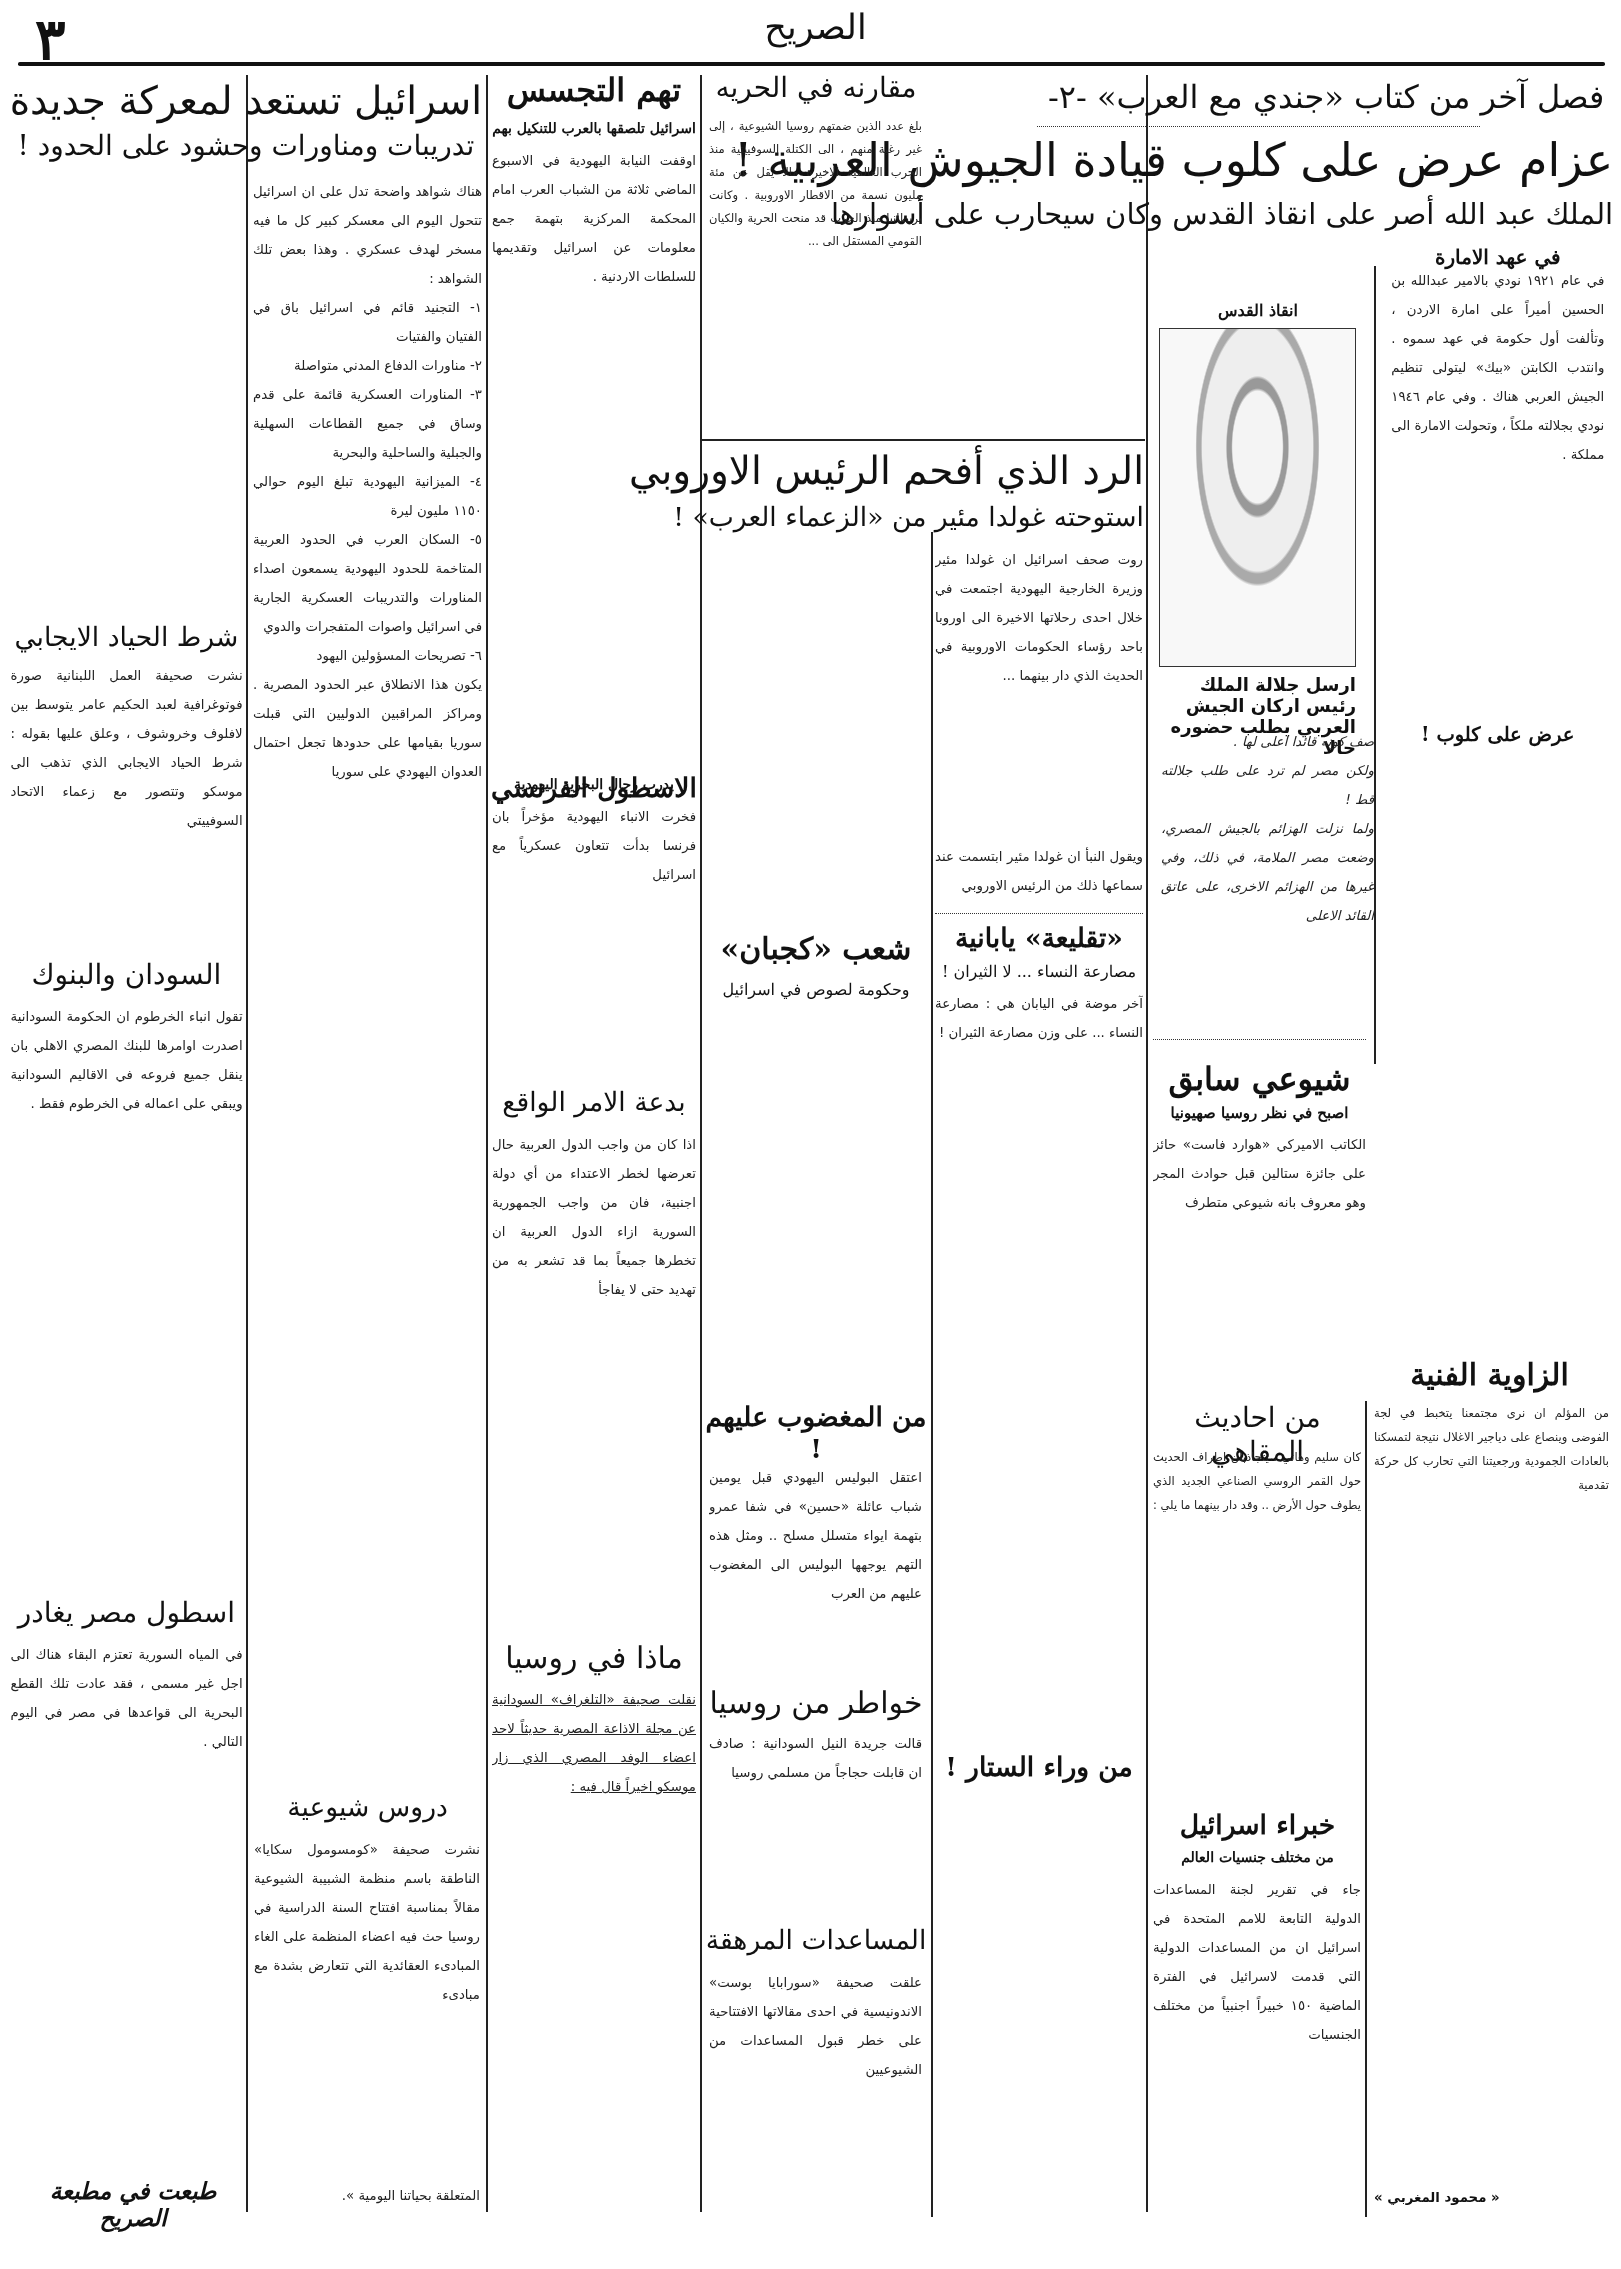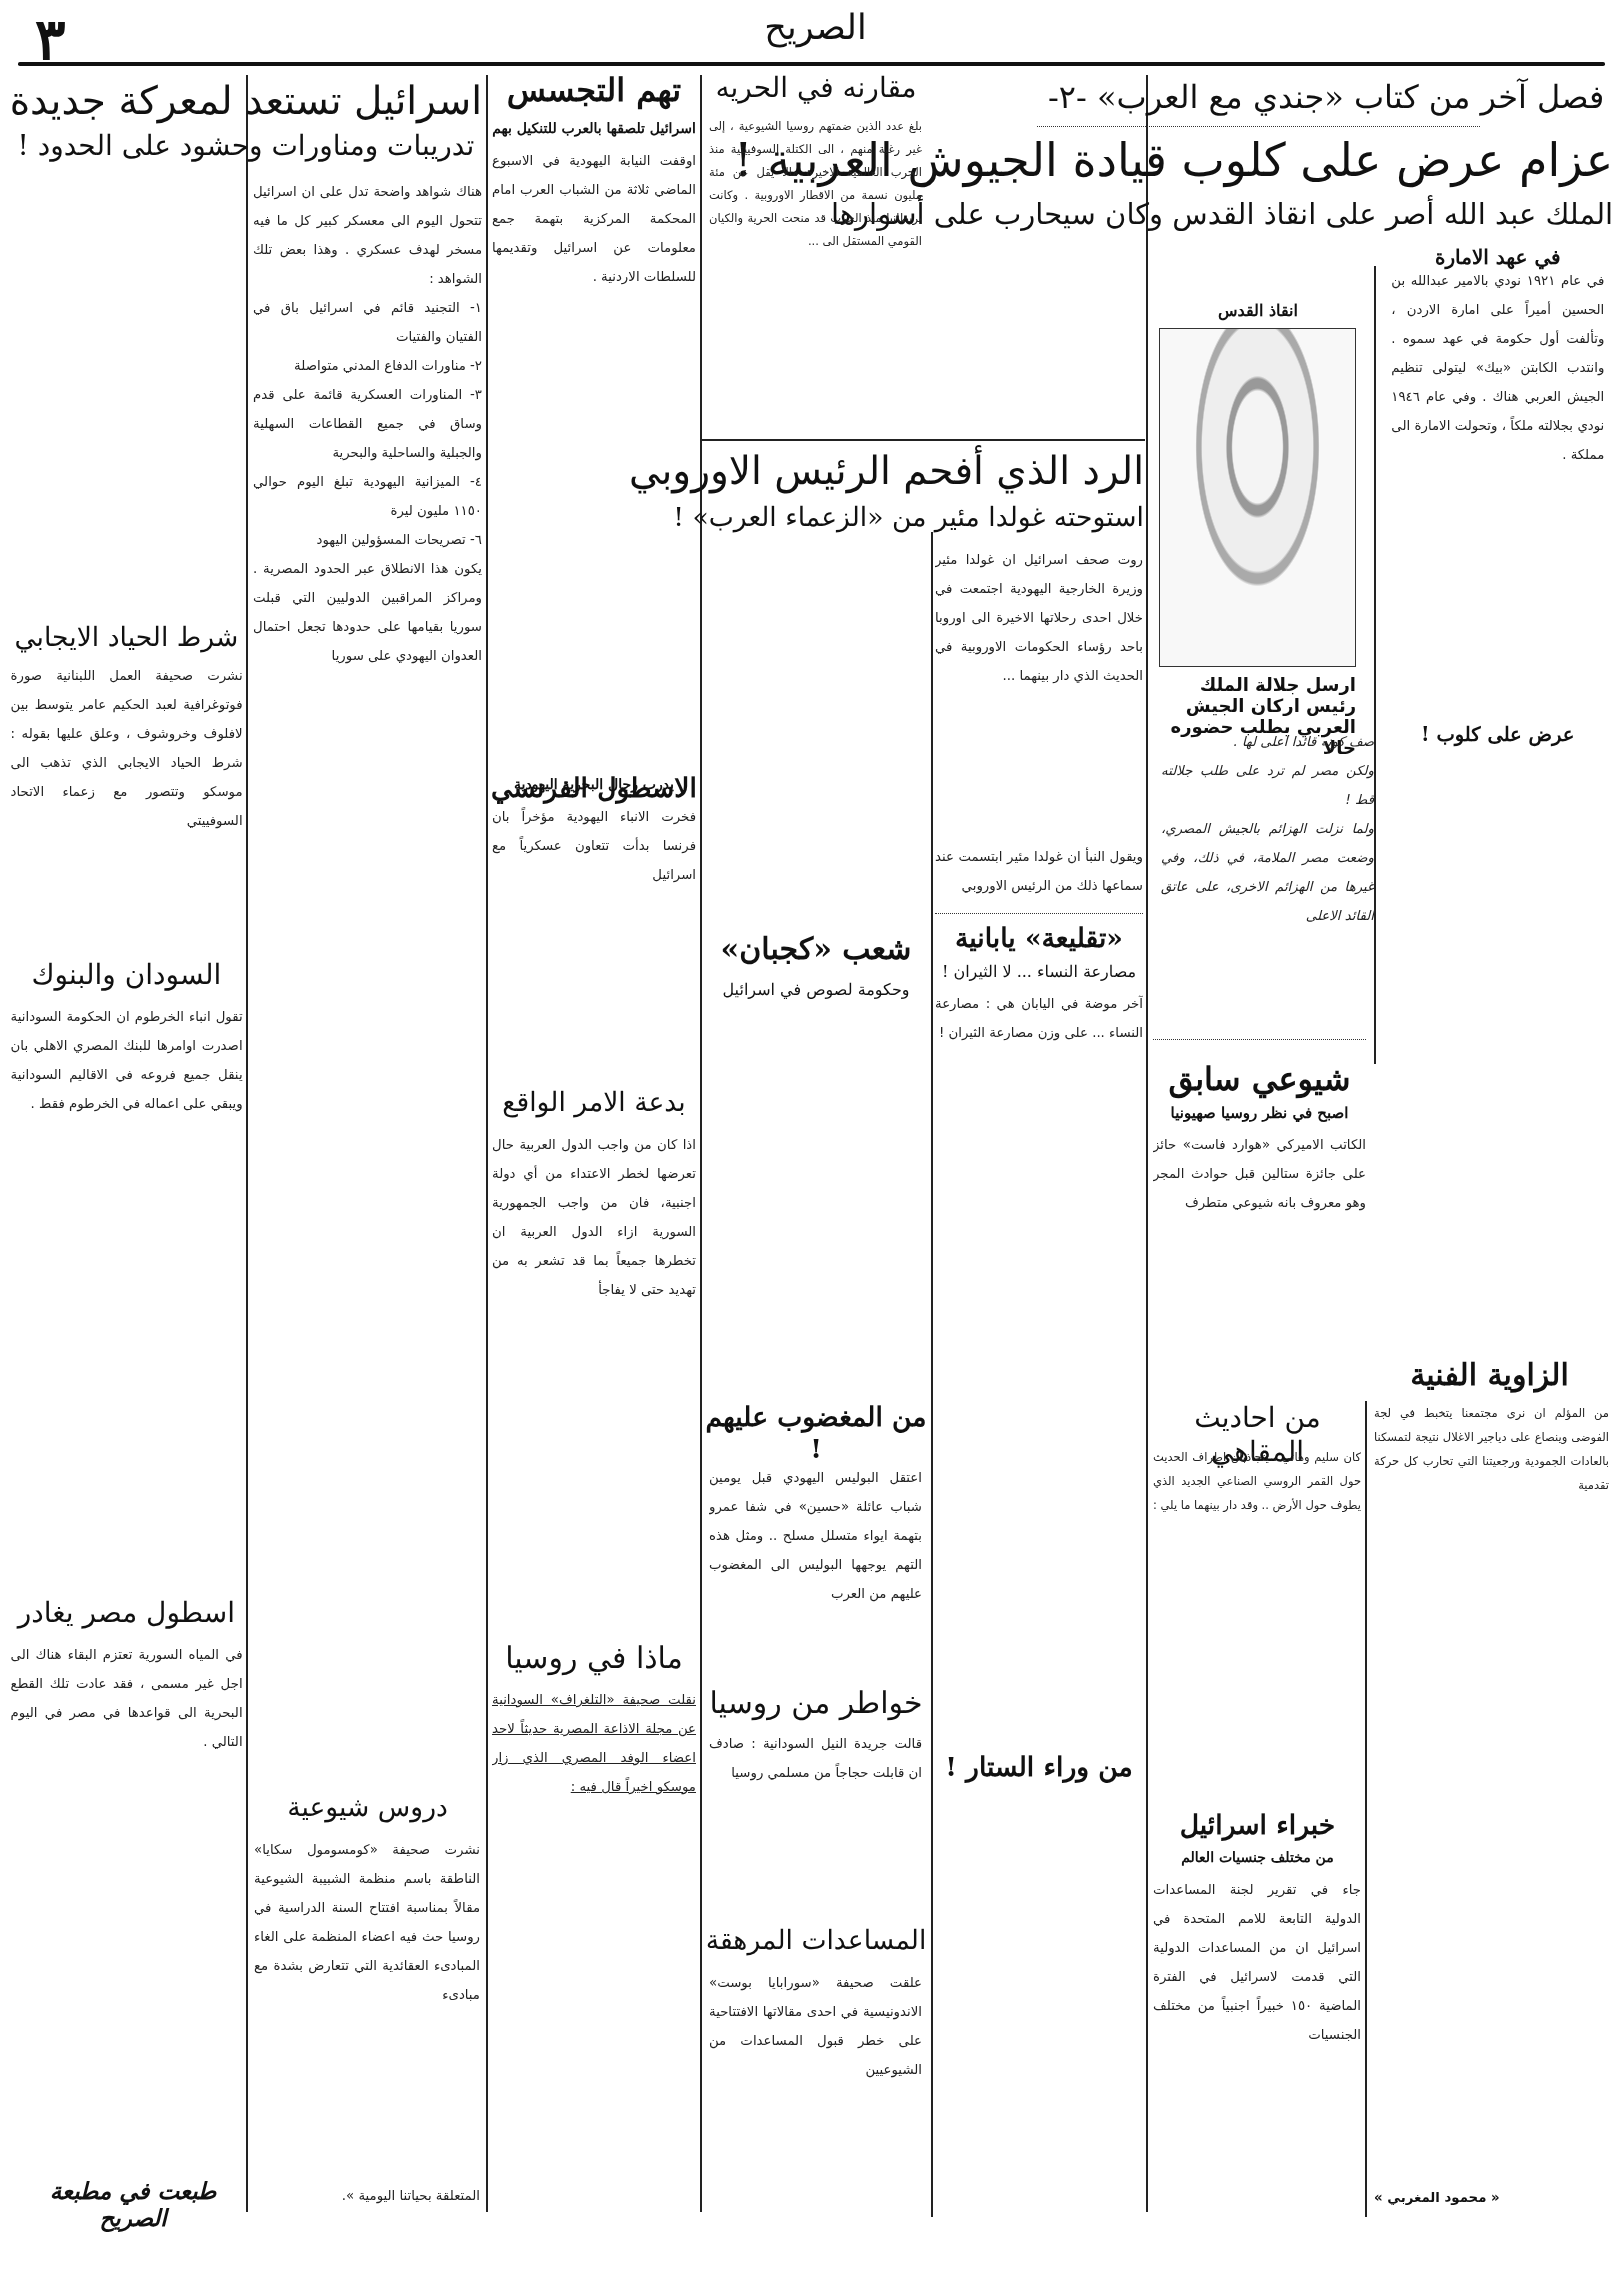--- a/index.html
+++ b/index.html
@@ -120,20 +120,21 @@
 
 <section>
   <div class="abs head" style="left:8.9px;top:78px;width:474px;font-size:39px;white-space:nowrap;">اسرائيل تستعد لمعركة جديدة</div>
   <div class="abs head" style="left:8.9px;top:129px;width:474px;font-size:28px;white-space:nowrap;">تدريبات ومناورات وحشود على الحدود !</div>
   <div class="abs body col" style="left:253px;top:177px;width:229px;height:1507px;">
     <div>هناك شواهد واضحة تدل على ان اسرائيل تتحول اليوم الى معسكر كبير كل ما فيه مسخر لهدف عسكري . وهذا بعض تلك الشواهد :</div>
     <div>١- التجنيد قائم في اسرائيل باق في الفتيان والفتيات</div>
     <div>٢- مناورات الدفاع المدني متواصلة</div>
     <div>٣- المناورات العسكرية قائمة على قدم وساق في جميع القطاعات السهلية والجبلية والساحلية والبحرية</div>
     <div>٤- الميزانية اليهودية تبلغ اليوم حوالي ١١٥٠ مليون ليرة</div>
+    <div>٥- السكان العرب في الحدود العربية المتاخمة للحدود اليهودية يسمعون اصداء المناورات والتدريبات العسكرية الجارية في اسرائيل واصوات المتفجرات والدوي</div>
     <div>٦- تصريحات المسؤولين اليهود</div>
     <div>يكون هذا الانطلاق عبر الحدود المصرية . ومراكز المراقبين الدوليين التي قبلت سوريا بقيامها على حدودها تجعل احتمال العدوان اليهودي على سوريا</div>
   </div>
 </section>
 
 <section>
   <div class="abs head" style="left:8.9px;top:621px;width:235px;font-size:26.6px;">شرط الحياد الايجابي</div>
   <div class="abs body col" style="left:10.6px;top:661px;width:232px;height:284px;">نشرت صحيفة العمل اللبنانية صورة فوتوغرافية لعبد الحكيم عامر يتوسط بين لافلوف وخروشوف ، وعلق عليها بقوله : شرط الحياد الايجابي الذي تذهب الى موسكو وتتصور مع زعماء الاتحاد السوفييتي</div>
 </section>
 <section>

